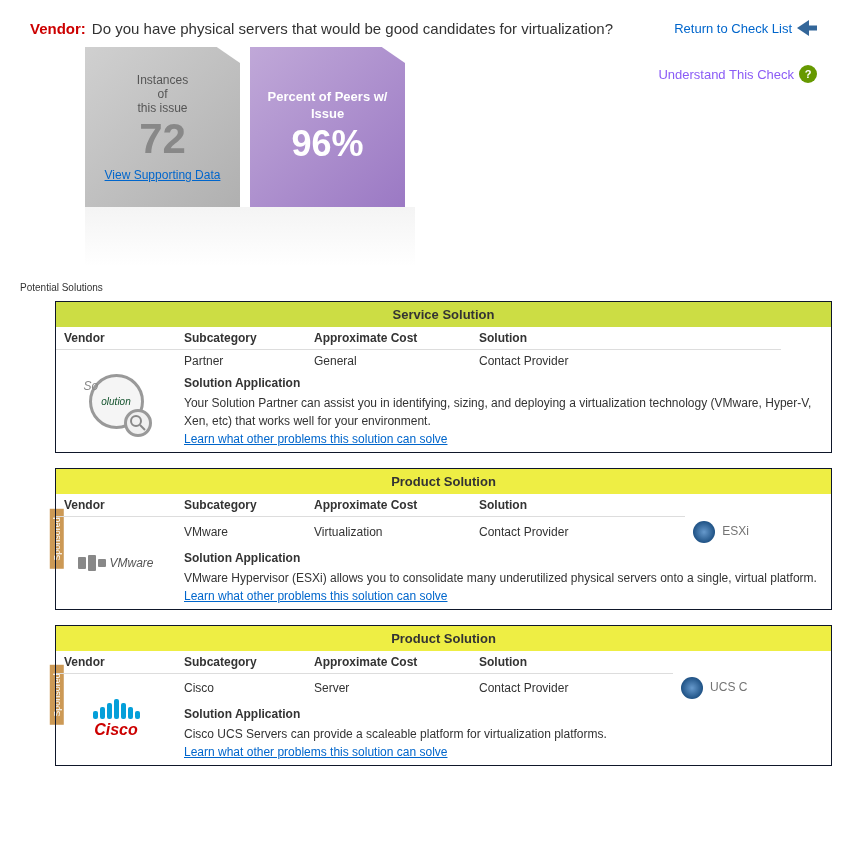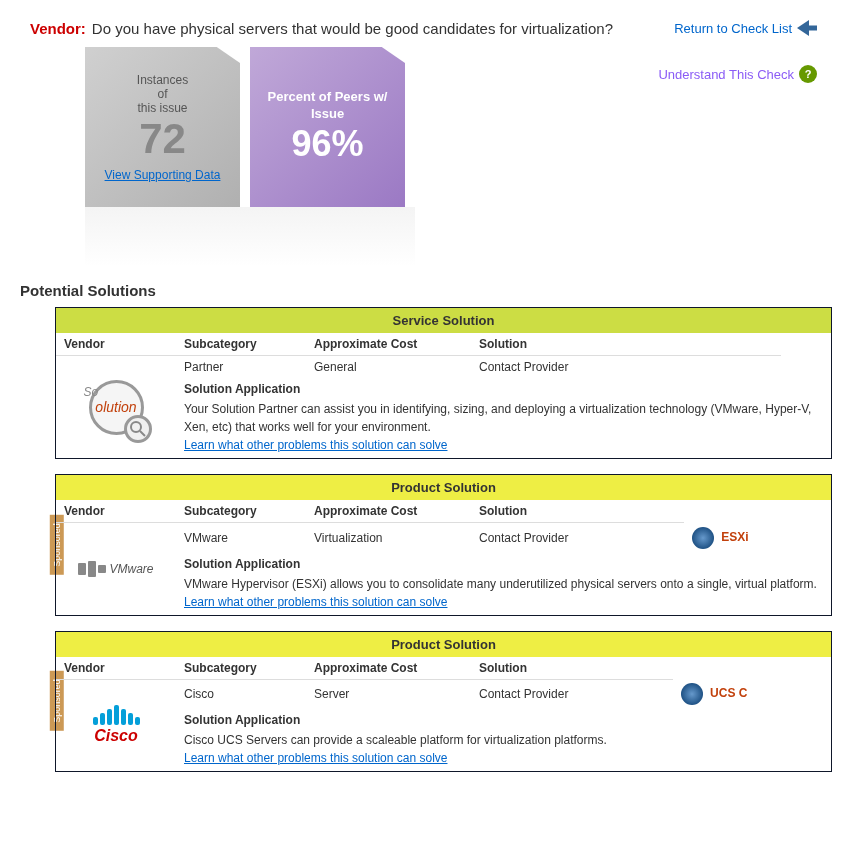--- a/index.html
+++ b/index.html
@@ -20,40 +20,40 @@
     .help-icon { display: inline-flex; align-items: center; justify-content: center; width: 18px; height: 18px; background: #669900; border-radius: 50%; color: white; font-weight: bold; font-size: 11px; }
     .stat-box-gray { width: 155px; height: 160px; background: linear-gradient(135deg, #d0d0d0, #b0b0b0); display: flex; flex-direction: column; align-items: center; justify-content: center; text-align: center; clip-path: polygon(0 0, 85% 0, 100% 10%, 100% 100%, 0 100%); }
     .stat-box-purple { width: 155px; height: 160px; background: linear-gradient(135deg, #c0a8d8, #9b79c4); display: flex; flex-direction: column; justify-content: center; text-align: center; clip-path: polygon(0 0, 85% 0, 100% 10%, 100% 100%, 0 100%); margin-left: 10px; }
     .stat-label { font-size: 12px; color: #555; }
     .stat-label-purple { font-size: 13px; color: #fff; font-weight: bold; line-height: 1.3; }
     .stat-number { font-size: 42px; color: #888; font-weight: bold; }
     .stat-number-purple { font-size: 36px; color: #fff; font-weight: bold; }
     .view-data-link { color: #0066cc; text-decoration: underline; cursor: pointer; font-size: 12px; margin-top: 5px; }
 
     
-    .potential-title { font-weight: bold; font-size: 15px; margin: 15px 0 8px 5px; }
+    .potential-title { font-weight: normal; font-size: 10px; margin: 15px 0 8px 5px; }
 
     
     .solution-section { border: 1px solid #0f172a; margin-bottom: 15px; position: relative; }
 
     .solution-header-row { background: #ccdd44; text-align: center; font-weight: bold; padding: 5px; font-size: 13px; }
     .solution-header-row.product { background: #eeee44; }
 
     .solution-table { width: 100%; border-collapse: collapse; }
     .solution-table th { text-align: left; padding: 4px 8px; font-weight: bold; font-size: 12px; border-bottom: 1px solid #ddd; }
     .solution-table td { padding: 4px 8px; font-size: 12px; }
     .solution-app-label { font-weight: bold; font-size: 12px; }
     .solution-desc { font-size: 12px; line-height: 1.5; padding: 4px 8px; }
     .solution-link { color: #0066cc; text-decoration: underline; cursor: pointer; font-size: 12px; padding: 2px 8px 8px 8px; display: block; }
     .partner-circle { width: 55px; height: 55px; border-radius: 50%; border: 3px solid #999; display: flex; align-items: center; justify-content: center; background: #f5f5f5; position: relative; }
 
     .esxi-icon { display: inline-block; width: 22px; height: 22px; background: radial-gradient(circle, #6699cc, #003366); border-radius: 50%; margin-right: 4px; vertical-align: middle; }
     .ucs-icon { display: inline-block; width: 22px; height: 22px; background: radial-gradient(circle, #6699cc, #003366); border-radius: 50%; margin-right: 4px; vertical-align: middle; }
 
-    .esxi-link, .ucs-link { color: #c2410c; text-decoration: none; font-size: 12px; font-weight: bold; text-align: center; }
+    .esxi-link, .ucs-link { color: #737373; text-decoration: none; font-size: 12px; font-weight: normal; text-align: center; }
 
     
     .vmware-logo { display: flex; align-items: center; gap: 4px; }
 
     
     .cisco-logo { display: flex; flex-direction: column; align-items: center; }
     .cisco-bars { display: flex; gap: 2px; align-items: flex-end; margin-bottom: 2px; }
     .cisco-bar { background: #049fd9; border-radius: 2px; }
     .cisco-name { font-size: 16px; color: #cc0000; font-weight: bold; font-style: italic; }
     .solutions-wrap { padding-left: 40px; }
@@ -112,21 +112,21 @@
               <th style="width:165px;">Approximate Cost</th>
               <th>Solution</th>
             </tr>
           </thead>
           <tbody>
             <tr>
               <td rowspan="3" style="vertical-align:middle; text-align:center; width:120px;">
                 
                 <div style="display:inline-flex; flex-direction:column; align-items:center; position:relative;">
                   <div class="partner-circle">
-                    <span style="font-size:14px; color:#c2410c; font-style:italic;">olution</span>
+                    <span style="font-size:10px; color:#14532d; font-style:italic;">olution</span>
                   </div>
                   <div style="position:absolute; bottom:-8px; right:-8px; width:28px; height:28px; border-radius:50%; border:3px solid #999; background:#f0f0f0; display:flex; align-items:center; justify-content:center;">
                     <svg width="16" height="16" viewBox="0 0 16 16">
                         <circle cx="6" cy="6" r="5" fill="none" stroke="#888" stroke-width="2"></circle>
                         <line x1="10" y1="10" x2="15" y2="15" stroke="#888" stroke-width="2"></line>
                       </svg>
                   </div>
                   <div style="position:absolute; top:5px; left:-5px; font-size:12px; color:#888; font-style:italic;">So</div>
                 </div>
               </td>

